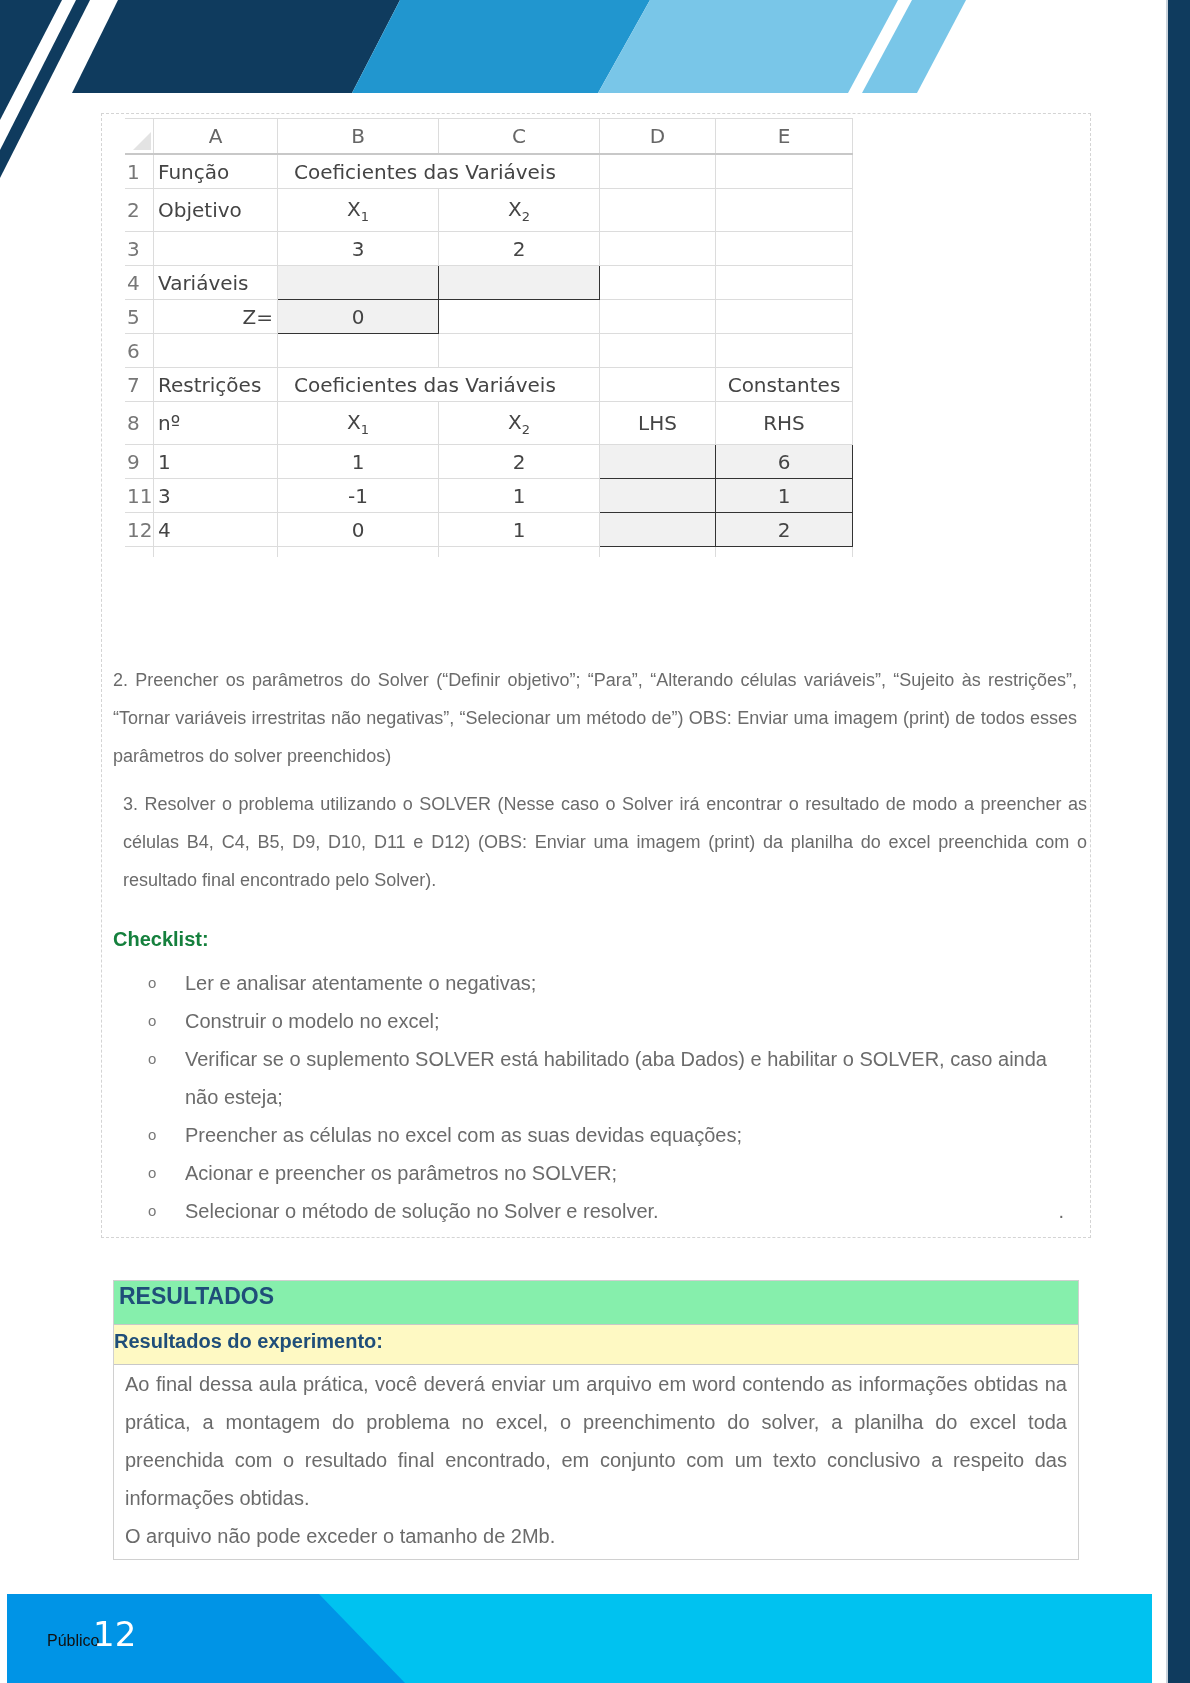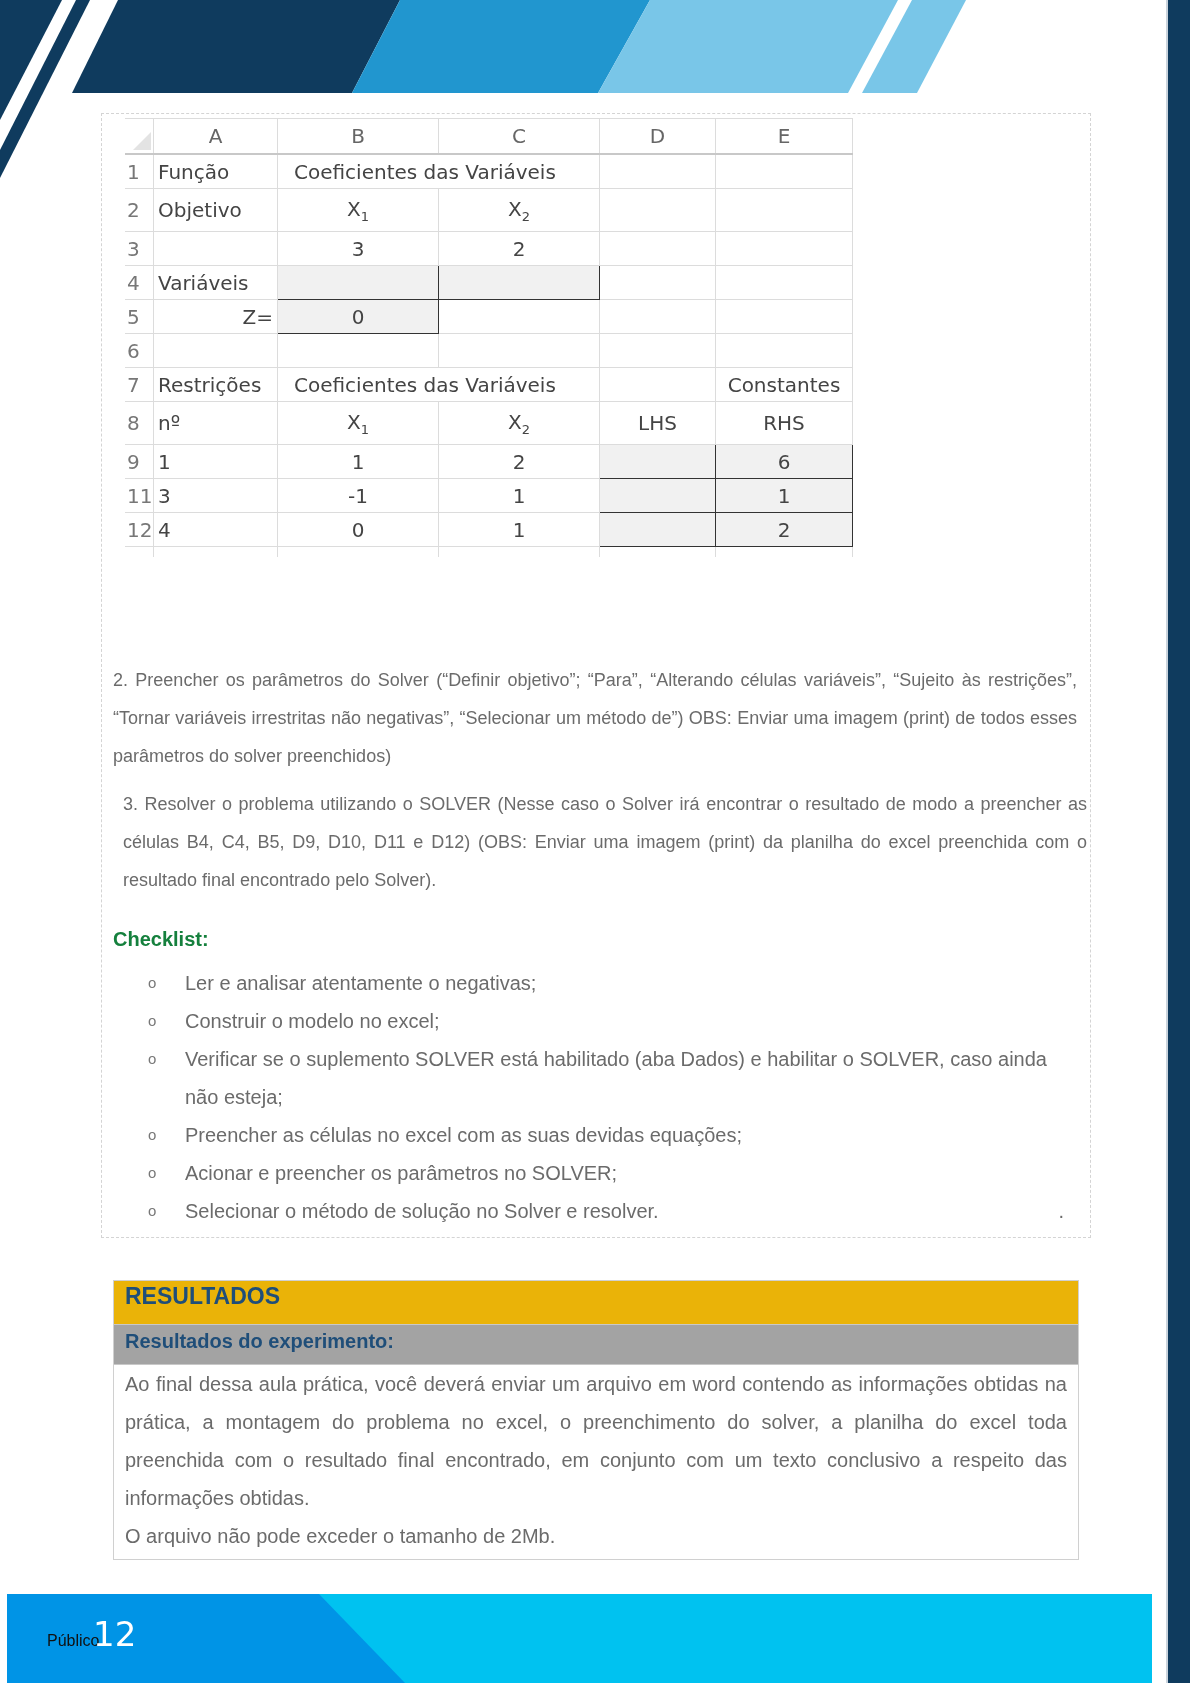--- a/index.html
+++ b/index.html
@@ -21,22 +21,22 @@
   .sub { font-size:13px; vertical-align:-5px; }
   
   .para { position:absolute; left:113px; width:964px; font-size:18px; line-height:38px; color:#6b6b6b; text-align:justify; }
   .checklist-title { position:absolute; left:113px; top:928px; font-size:20px; font-weight:bold; color:#15803d; }
   .checklist { position:absolute; left:148px; top:964px; width:930px; margin:0; padding:0; list-style:none; font-size:20px; line-height:38px; color:#6b6b6b; }
   .checklist li { position:relative; padding-left:37px; }
   .bullet { position:absolute; left:0; top:0; font-size:15px; color:#777; }
   .trail-dot { position:absolute; right:14px; }
   
   .results { position:absolute; left:113px; top:1280px; width:964px; border:1px solid #d0d0d0; }
-  .res-head { background:#eab308; height:43px; padding-left:11px; font-size:23px; font-weight:bold; color:#1f4e79; line-height:30px; }
-  .res-sub { background:#a3a3a3; height:39px; padding-left:11px; font-size:20px; font-weight:bold; color:#1f4e79; line-height:32px; border-top:1px solid #c8c8c8; border-bottom:1px solid #c8c8c8; }
+  .res-head { background:#86efac; height:43px; padding-left:5px; font-size:23px; font-weight:bold; color:#1f4e79; line-height:30px; }
+  .res-sub { background:#fef9c3; height:39px; font-size:20px; font-weight:bold; color:#1f4e79; line-height:32px; border-top:1px solid #c8c8c8; border-bottom:1px solid #c8c8c8; }
   .res-body { padding:0 11px 4px 11px; font-size:20px; line-height:38px; color:#6b6b6b; text-align:justify; }
   
   .footer { position:absolute; left:0; top:1594px; width:1145px; height:89px; background:#00c2f0; overflow:hidden;margin-left:7px; }
   .footer-dark { position:absolute; left:0; top:0; width:1145px; height:89px; }
   .footer-label { position:absolute; left:40px; top:38px; font-size:16px; color:#111; font-family:"Liberation Sans", sans-serif; }
   .footer-page { position:absolute; left:86px; top:20px; font-size:34px; color:#ffffff; font-family:"DejaVu Sans", sans-serif; }
 </style>
 </head>
 <body>
 

